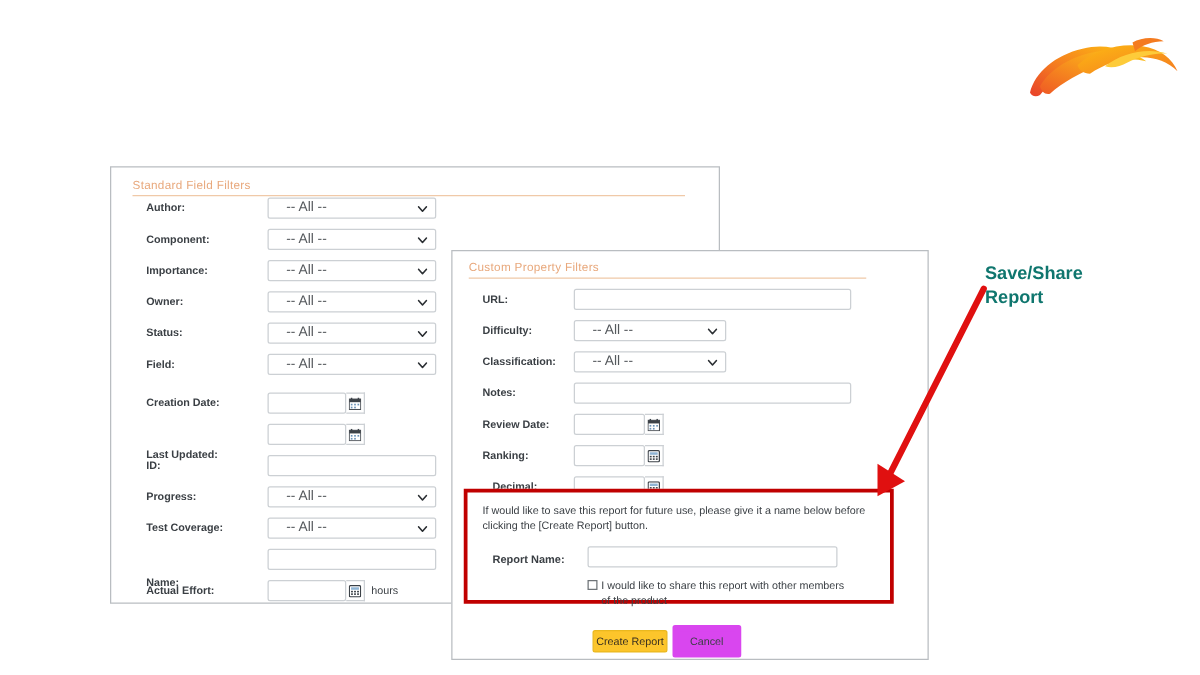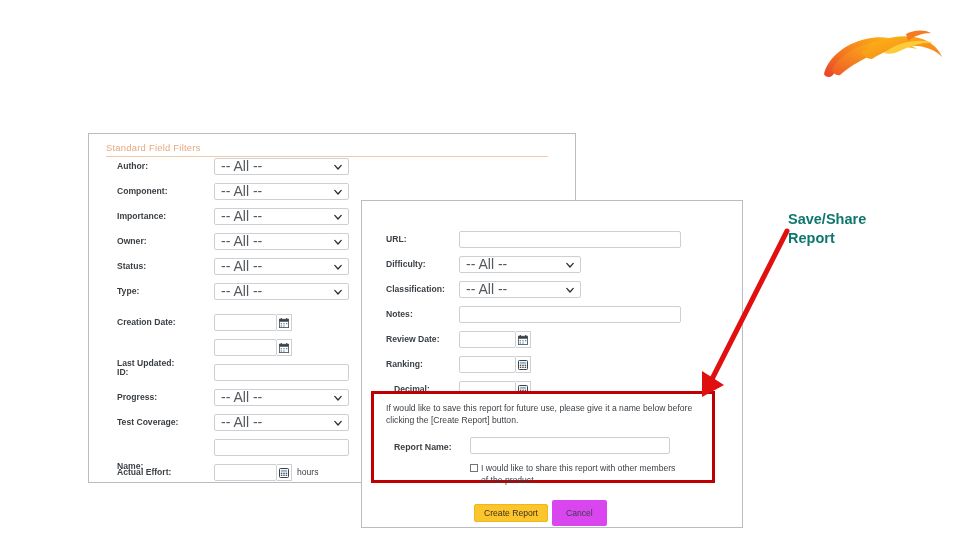--- a/index.html
+++ b/index.html
@@ -73,24 +73,24 @@
     font-weight: 600;
   }
   .ctl {
     position: absolute;
     background: #fff;
     border: 1px solid #ccd0d4;
     border-radius: 2px;
     height: 17px;
   }
   .sel {
-    font-size: 14px;
+    font-size: 11px;
     color: #55595d;
     line-height: 15px;
-    padding-left: 6px;
+    padding-left: 14px;
   }
   .sel .chev {
     position: absolute;
     right: 6px; top: 4px;
     width: 8px; height: 8px;
   }
   .txt { }
   .unit {
     position: absolute;
     font-size: 8.6px;
@@ -164,21 +164,21 @@
   #share-text-indent { display:block; margin-left: 11px; }
   #btn-row {
     position: absolute;
     left: 100px; top: 106px;
   }
   #create-report-btn {
     display: inline-block;
     background: #fcc52b;
     color: #3a3020;
     font-size: 8.6px;
-    padding: 3px 9px;
+    padding: 3px 2px;
     border: 1px solid #eab81f;
     border-radius: 2px;
   }
   #cancel-btn {
     display: inline-block;
     background: #d946ef;
     color: #3a3f44;
     font-size: 8.6px;
     padding: 3px 9px;
     border: 5px solid #d946ef;
@@ -251,21 +251,21 @@
             <path d="M1 3 L5 7.5 L9 3" fill="none" stroke="#2b2f33" stroke-width="1.6" stroke-linecap="round" stroke-linejoin="round"></path>
           </svg></div>
         <div class="fld-label" style="left: 28px; top: 102px;">Owner:</div>
         <div class="ctl sel" style="left: 125px; top: 99px; width: 135px;"><span>-- All --</span><svg class="chev" viewBox="0 0 10 10">
             <path d="M1 3 L5 7.5 L9 3" fill="none" stroke="#2b2f33" stroke-width="1.6" stroke-linecap="round" stroke-linejoin="round"></path>
           </svg></div>
         <div class="fld-label" style="left: 28px; top: 127px;">Status:</div>
         <div class="ctl sel" style="left: 125px; top: 124px; width: 135px;"><span>-- All --</span><svg class="chev" viewBox="0 0 10 10">
             <path d="M1 3 L5 7.5 L9 3" fill="none" stroke="#2b2f33" stroke-width="1.6" stroke-linecap="round" stroke-linejoin="round"></path>
           </svg></div>
-        <div class="fld-label" style="left: 28px; top: 152px;">Type:</div>
+        <div class="fld-label" style="left: 28px; top: 152px;">Field:</div>
         <div class="ctl sel" style="left: 125px; top: 149px; width: 135px;"><span>-- All --</span><svg class="chev" viewBox="0 0 10 10">
             <path d="M1 3 L5 7.5 L9 3" fill="none" stroke="#2b2f33" stroke-width="1.6" stroke-linecap="round" stroke-linejoin="round"></path>
           </svg></div>
         <div class="fld-label" style="left: 28px; top: 183px;">Creation Date:</div>
         <div class="mini-icon" style="left: 188px; top: 180px;">
           <svg width="10" height="10" viewBox="0 0 12 12">
             <rect x="0.5" y="1.5" width="11" height="10" fill="#fff" stroke="#4a4f55" stroke-width="1"></rect>
             <rect x="0.5" y="1.5" width="11" height="3" fill="#3c4248"></rect>
             <rect x="2" y="0" width="1.4" height="2.6" fill="#3c4248"></rect>
             <rect x="8.6" y="0" width="1.4" height="2.6" fill="#3c4248"></rect>
@@ -316,20 +316,21 @@
             <rect x="5.1" y="8.0" width="1.8" height="1.5" fill="#3c4248"></rect>
             <rect x="8.0" y="8.0" width="1.8" height="1.5" fill="#3c4248"></rect>
           </svg>
         </div>
         <div class="unit" style="left: 208px; top: 333px;">hours</div>
         <div class="ctl txt" style="left: 125px; top: 330px; width: 63px;"></div>
       </div>
   </div>
 
   <div class="panel" id="panel-custom">
+    <div class="panel-head" style="left:13px; top:7px; width:318px;">Custom Property Filters</div>
     <div id="cust-fields">
         <div class="fld-label" style="left: 24px; top: 33px;">URL:</div>
         <div class="ctl txt" style="left: 97px; top: 30px; width: 222px;"></div>
         <div class="fld-label" style="left: 24px; top: 58px;">Difficulty:</div>
         <div class="ctl sel" style="left: 97px; top: 55px; width: 122px;"><span>-- All --</span><svg class="chev" viewBox="0 0 10 10">
             <path d="M1 3 L5 7.5 L9 3" fill="none" stroke="#2b2f33" stroke-width="1.6" stroke-linecap="round" stroke-linejoin="round"></path>
           </svg></div>
         <div class="fld-label" style="left: 24px; top: 83px;">Classification:</div>
         <div class="ctl sel" style="left: 97px; top: 80px; width: 122px;"><span>-- All --</span><svg class="chev" viewBox="0 0 10 10">
             <path d="M1 3 L5 7.5 L9 3" fill="none" stroke="#2b2f33" stroke-width="1.6" stroke-linecap="round" stroke-linejoin="round"></path>

